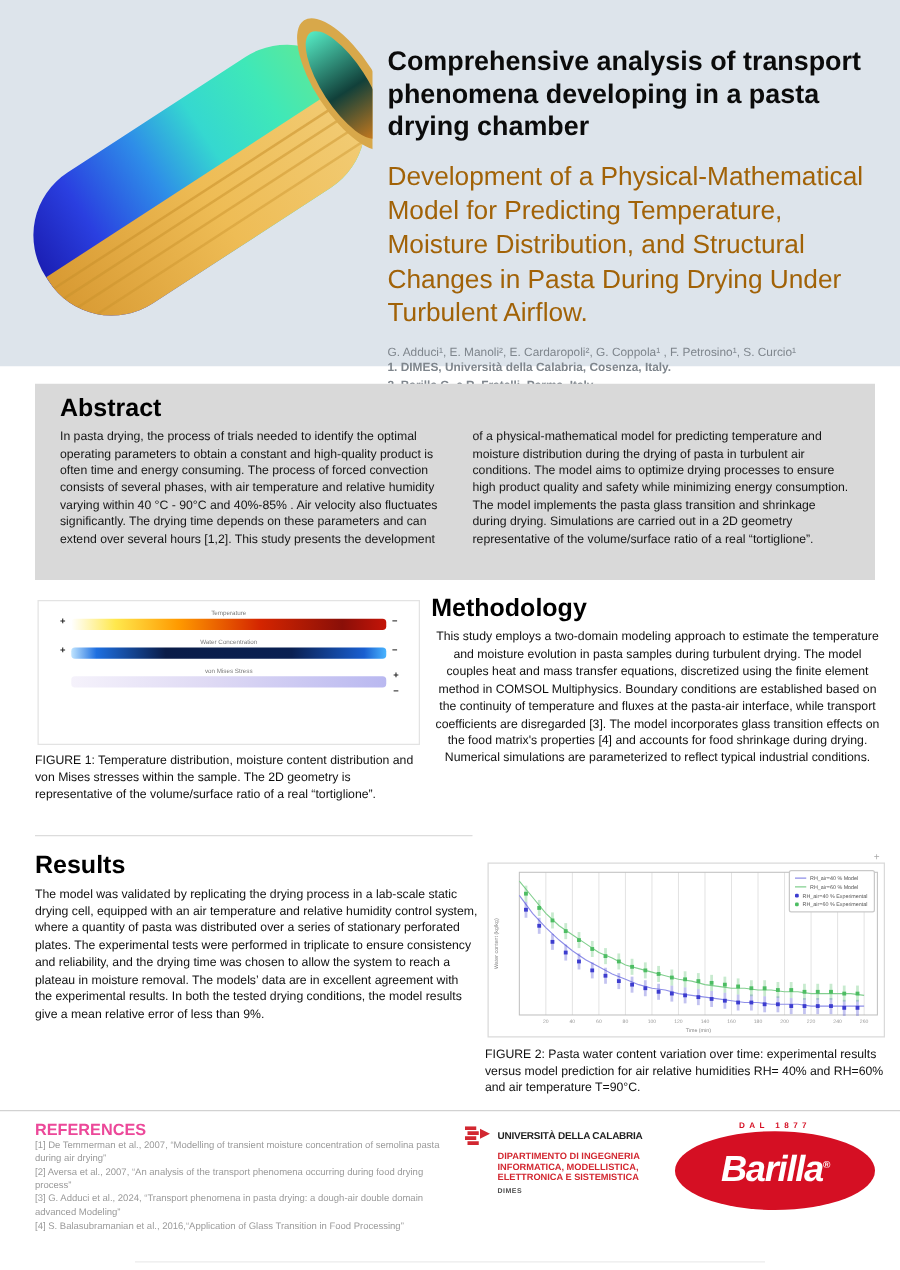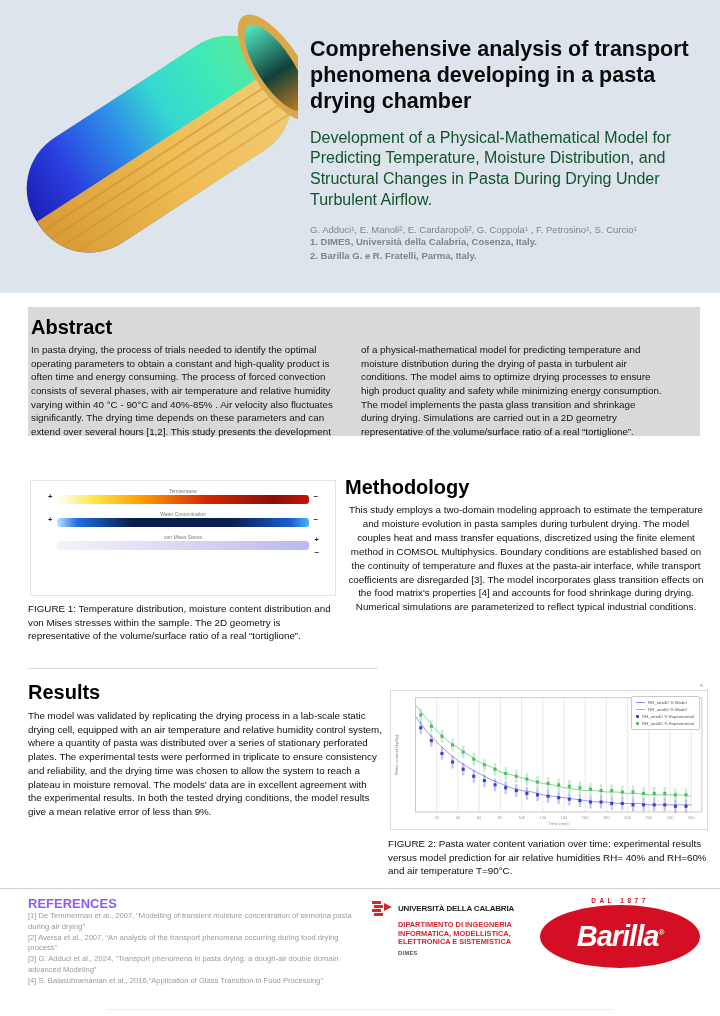--- a/index.html
+++ b/index.html
@@ -4,27 +4,27 @@
 <style>
   html,body{margin:0;padding:0;background:#ffffff;}
   .poster{position:relative;width:720px;height:1016px;background:#ffffff;overflow:hidden;
           font-family:"Liberation Sans",sans-serif;color:#111;}
 
   
   .topband{position:absolute;left:0;top:0;width:720px;height:293px;background:#dde4eb;}
   .pasta{position:absolute;left:-2px;top:2px;width:300px;height:286px;}
   .titleblock{position:absolute;left:310px;top:36px;width:398px;}
   .title{font-size:21.5px;font-weight:bold;line-height:1.22;color:#0b0b0b;}
-  .subtitle{margin-top:13px;font-size:16px;line-height:1.3;color:#14532d;}
+  .subtitle{margin-top:13px;font-size:21px;line-height:1.3;color:#a16207;}
   .authors{margin-top:13px;font-size:9.5px;color:#7e858c;}
   .affil{font-size:9.5px;color:#7e858c;line-height:1.5;font-weight:bold;}
 
   
-  .abstract{position:absolute;left:28px;top:307px;width:672px;height:129px;background:#d9d9d9;
-            box-sizing:border-box;padding:9px 3px;}
+  .abstract{position:absolute;left:28px;top:307px;width:672px;height:157px;background:#d9d9d9;
+            box-sizing:border-box;padding:9px 20px;}
   .h2{font-size:20px;font-weight:bold;color:#000;margin:0;}
   .abscols{display:flex;gap:28px;margin-top:4px;}
   .abscol{width:302px;font-size:9.8px;line-height:1.395;color:#141414;}
 
   
   .fig1{position:absolute;left:30px;top:480px;width:306px;height:116px;background:#fff;
         border:1px solid #e3e3e3;box-sizing:border-box;padding:7px 16px 2px;}
   .f1row{margin-bottom:5px;}
   .f1label{text-align:center;font-size:5px;color:#7a7a7a;margin-bottom:1px;}
   .f1wrap{position:relative;margin:0 10px;height:11px;}
@@ -53,21 +53,21 @@
   .lgrow{display:flex;align-items:center;gap:3px;height:7px;}
   .lgsw{flex:0 0 auto;}
   .lgline{width:9px;height:1px;}
   .lgdot{width:3px;height:3px;border-radius:1px;}
   .lgtxt{font-size:4.3px;color:#555;white-space:nowrap;}
   .fig2cap{position:absolute;left:388px;top:837px;width:324px;font-size:9.8px;line-height:1.38;color:#0f0f0f;}
 
   
   .divfull{position:absolute;left:0;top:888px;width:720px;border-top:1px solid #d2d2d2;}
   .refs{position:absolute;left:28px;top:896px;width:338px;}
-  .refs .h3{font-size:13px;color:#8b5cf6;font-weight:bold;margin:0;}
+  .refs .h3{font-size:13px;color:#ec4899;font-weight:bold;margin:0;}
   .ref{font-size:7.6px;color:#9a9a9a;line-height:1.42;}
 
   .unical{position:absolute;left:372px;top:901px;width:168px;}
   .unical-head{display:flex;align-items:flex-start;gap:5px;}
   .unical-name{font-size:8px;font-weight:bold;color:#1f1f1f;letter-spacing:-0.2px;padding-top:3px;}
   .unical-dept{margin-top:3px;margin-left:26px;font-size:7.4px;font-weight:bold;color:#d22730;line-height:1.18;}
   .unical-dimes{margin-left:26px;margin-top:3px;font-size:5.6px;font-weight:bold;color:#4d4d4d;letter-spacing:.4px;}
 
   .barilla{position:absolute;left:540px;top:897px;width:160px;text-align:center;}
   .barilla-dal{font-size:6.5px;color:#d50f23;font-weight:bold;letter-spacing:3.5px;}

